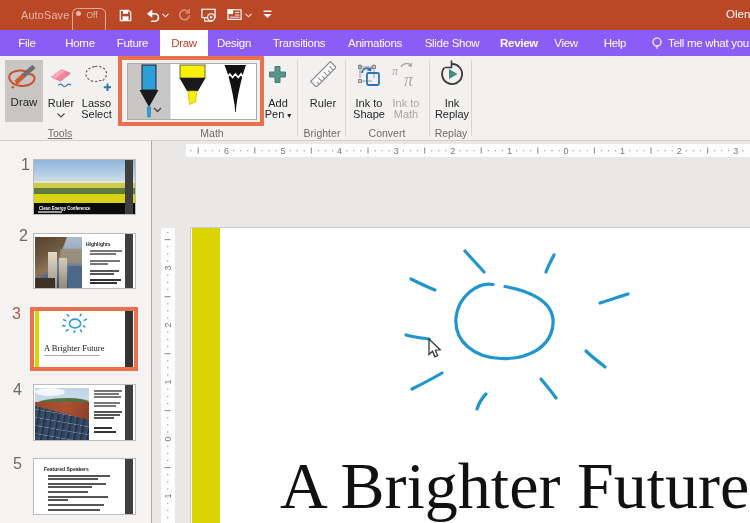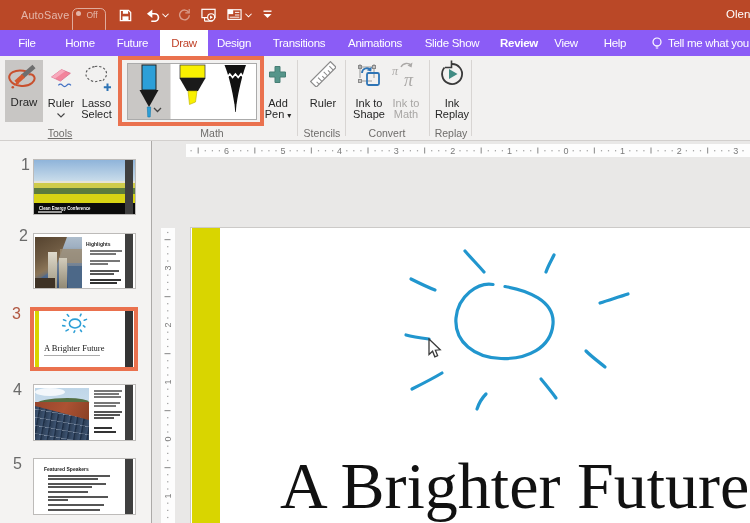--- a/index.html
+++ b/index.html
@@ -146,21 +146,21 @@
     <div class="btnlabel abs" style="left:258px;top:42px;width:40px;">Add<br>Pen <span style="font-size:8px;">▾</span></div>
     <div class="gsep" style="left:297px;"></div>
 
     <svg class="abs" style="left:310px;top:5px" width="26" height="26" viewBox="0 0 26 26">
       <g transform="rotate(-45 13 13)">
         <rect x="-1" y="9.5" width="28" height="8" fill="#fff" stroke="#8a8a8a" stroke-width="1.2"></rect>
         <path d="M3 17.5 V14 M7 17.5 V12 M11 17.5 V14 M15 17.5 V12 M19 17.5 V14 M23 17.5 V12" stroke="#8a8a8a" stroke-width="1"></path>
       </g>
     </svg>
     <div class="btnlabel abs" style="left:302px;top:42px;width:42px;">Ruler</div>
-    <div class="grouplabel" style="left:292px;width:60px;">Stencils</div>
+    <div class="grouplabel" style="left:292px;width:60px;">Brighter</div>
     <div class="gsep" style="left:345px;"></div>
 
     <svg class="abs" style="left:355px;top:5px" width="28" height="28" viewBox="0 0 28 28">
       <path d="M3 6 H17 M3 20 H17 M5 3 V17 M19 3 V17" stroke="#9a9a9a" stroke-width="1"></path>
       <rect x="3.5" y="4.5" width="3" height="3" fill="none" stroke="#8a8a8a" stroke-width="1"></rect>
       <rect x="17.5" y="4.5" width="3" height="3" fill="none" stroke="#8a8a8a" stroke-width="1"></rect>
       <rect x="3.5" y="18.5" width="3" height="3" fill="none" stroke="#8a8a8a" stroke-width="1"></rect>
       <path d="M7 12 C7 7 13 6 15.5 9" fill="none" stroke="#2E74B5" stroke-width="1.8"></path>
       <path d="M16.8 5.8 L16.2 10.4 L11.8 9.2 Z" fill="#2E74B5"></path>
       <rect x="12" y="12" width="12" height="12" rx="1.5" fill="none" stroke="#2E74B5" stroke-width="1.8"></rect>

